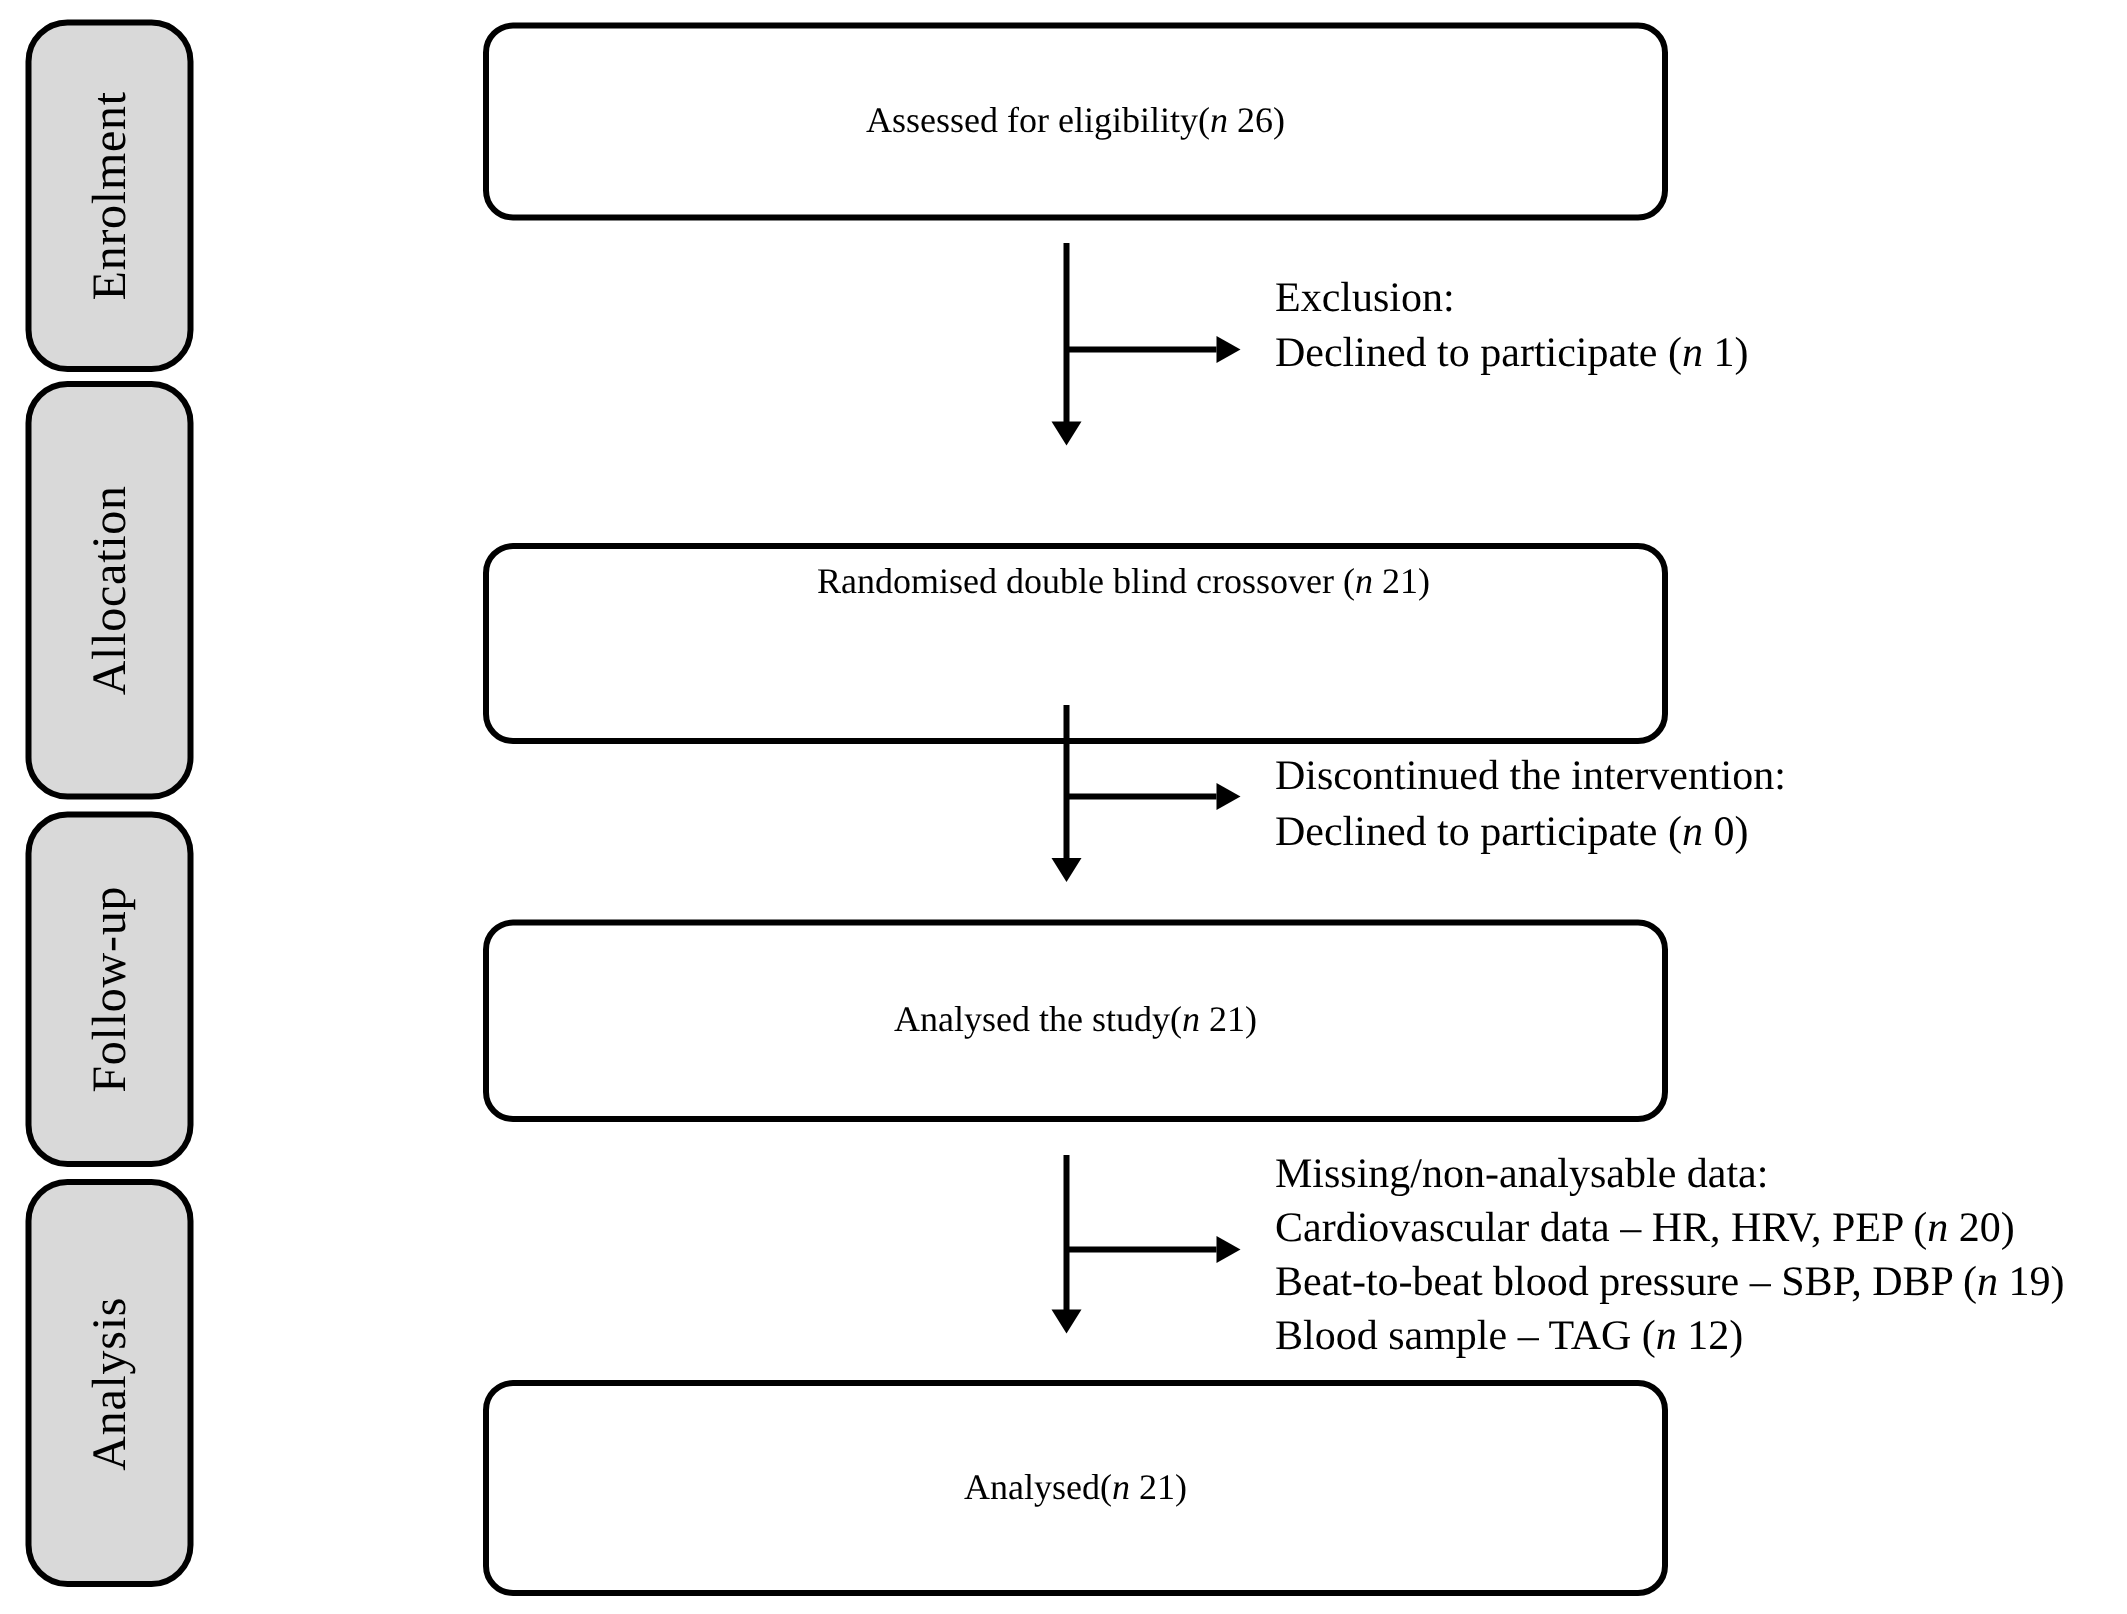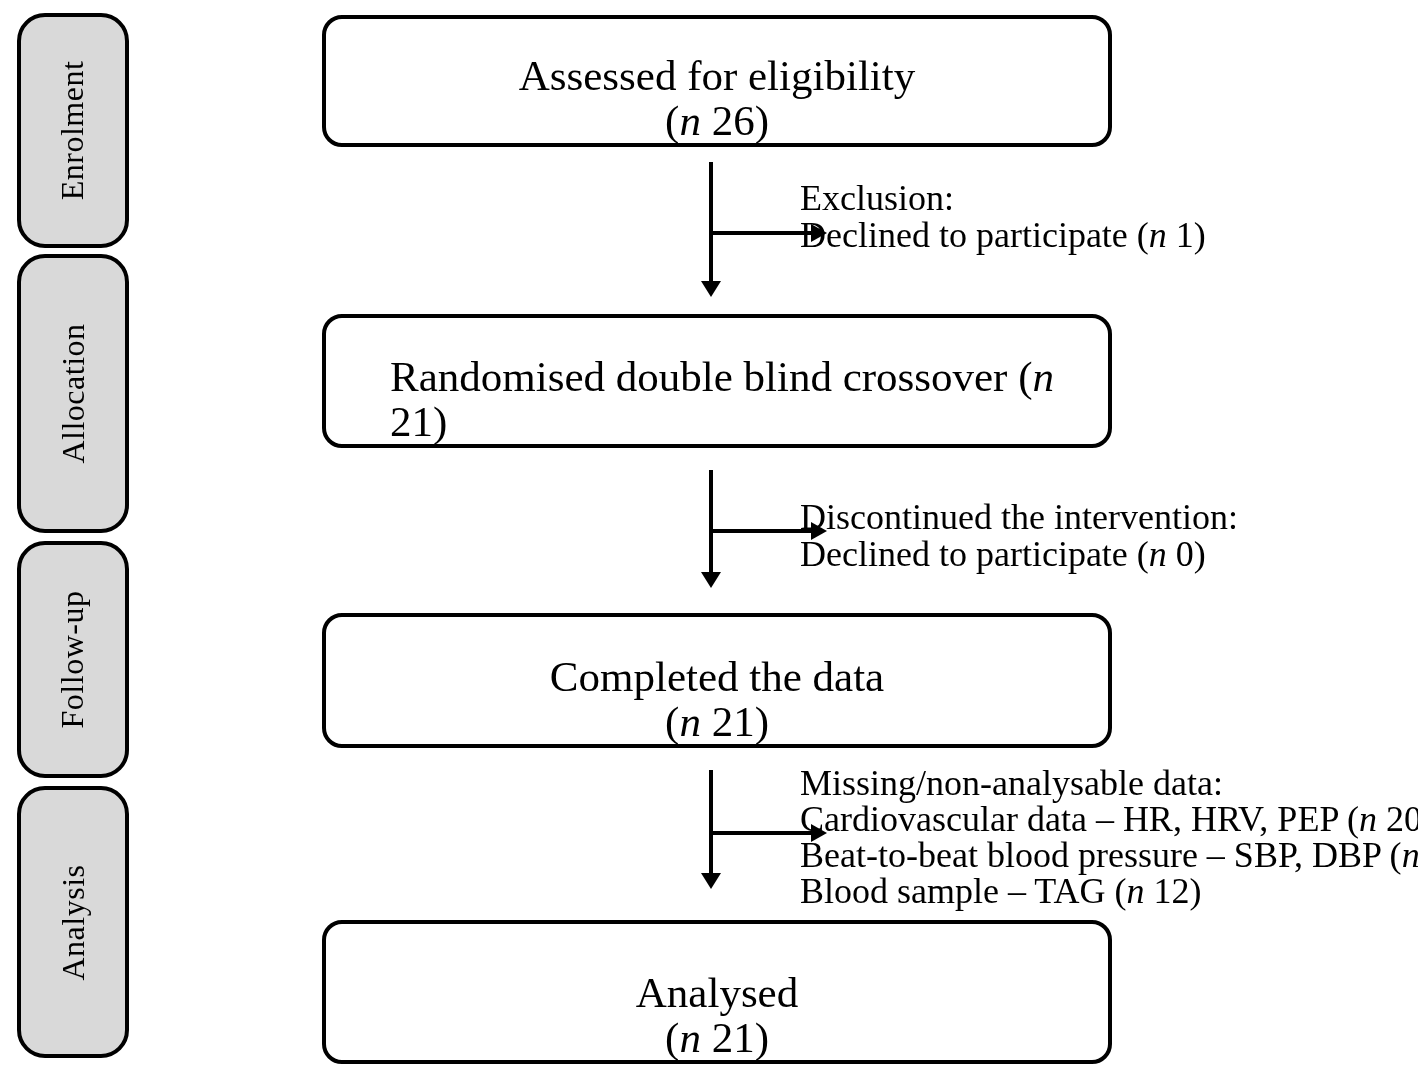--- a/index.html
+++ b/index.html
@@ -40,27 +40,27 @@
   
   .flow-box {
     position: absolute;
     left: 322px;
     width: 790px;
     background: #ffffff;
     border: 4px solid var(--border, #000000);
     border-radius: 20px;
     box-sizing: border-box;
     display: flex;
-    flex-direction: column;
-    justify-content: flex-end;
-    font-size: 43px;
+    flex-direction: row;
+    justify-content: center;
+    font-size: 24px;
     line-height: 45px;
   }
   .flow-box.centered { align-items: center; text-align: center; }
-  .flow-box.lefted   { align-items: flex-start; text-align: left; padding-left: 64px; }
+  .flow-box.lefted   { align-items: flex-start; text-align: left; padding-left: 64px; margin-top: 48px; }
   .box-assessed   { top: 15px;  height: 132px; }
   .box-randomised { top: 314px; height: 134px; }
   .box-completed  { top: 613px; height: 135px; }
   .box-analysed   { top: 920px; height: 144px; }
 
   
   .vline, .hline { position: absolute; background: var(--border, #000000); }
   .vline { width: 4px; left: 709px; }
   .hline { height: 4px; left: 711px; width: 100px; }
   .vhead {
@@ -74,22 +74,22 @@
     position: absolute; left: 811px;
     width: 0; height: 0;
     border-top: 9px solid transparent;
     border-bottom: 9px solid transparent;
     border-left: 16px solid var(--border, #000000);
   }
 
   
   .note {
     position: absolute;
-    left: 800px;
-    font-size: 36px;
+    left: 850px;
+    font-size: 28px;
     line-height: 37px;
     white-space: nowrap;
   }
   .note-exclusion    { top: 180px; }
   .note-discontinued { top: 499px; }
   .note-missing      { top: 765px; line-height: 36px; }
   .nline { display: block; }
 </style>
 </head>
 <body>
@@ -110,21 +110,21 @@
   </div>
 
   <div class="flow-box centered box-assessed">
     <span class="nline">Assessed for eligibility</span>
     <span class="nline">(<i>n</i> 26)</span>
   </div>
   <div class="flow-box lefted box-randomised">
     <span class="nline">Randomised double blind crossover (<i>n</i> 21)</span>
   </div>
   <div class="flow-box centered box-completed">
-    <span class="nline">Completed the data</span>
+    <span class="nline">Analysed the study</span>
     <span class="nline">(<i>n</i> 21)</span>
   </div>
   <div class="flow-box centered box-analysed">
     <span class="nline">Analysed</span>
     <span class="nline">(<i>n</i> 21)</span>
   </div>
 
   <div class="vline" style="top:162px;height:120px;"></div>
   <div class="vhead" style="top:281px;"></div>
   <div class="hline" style="top:231px;"></div>

